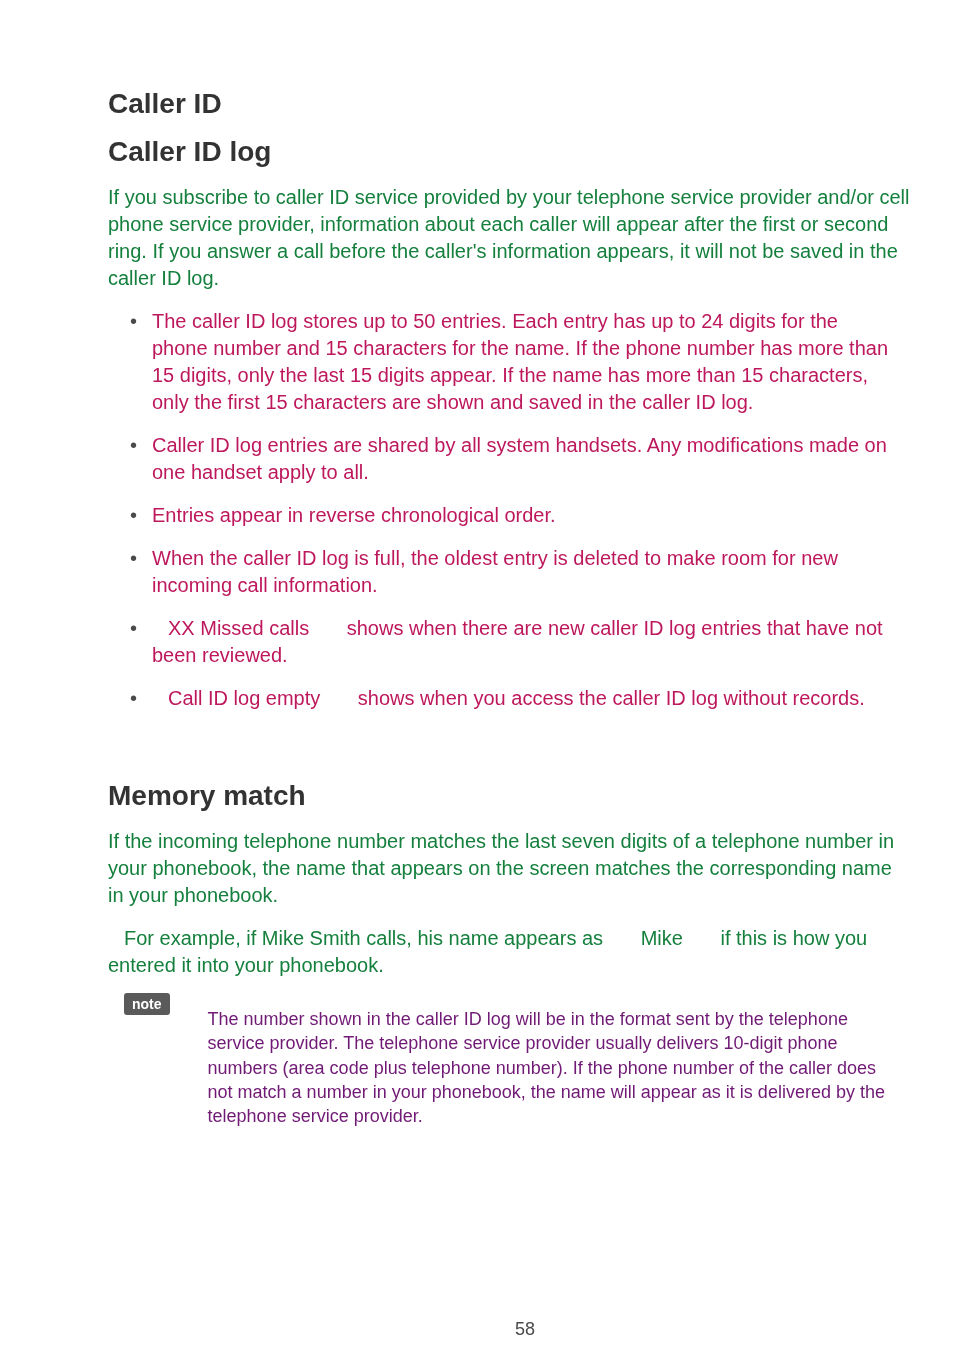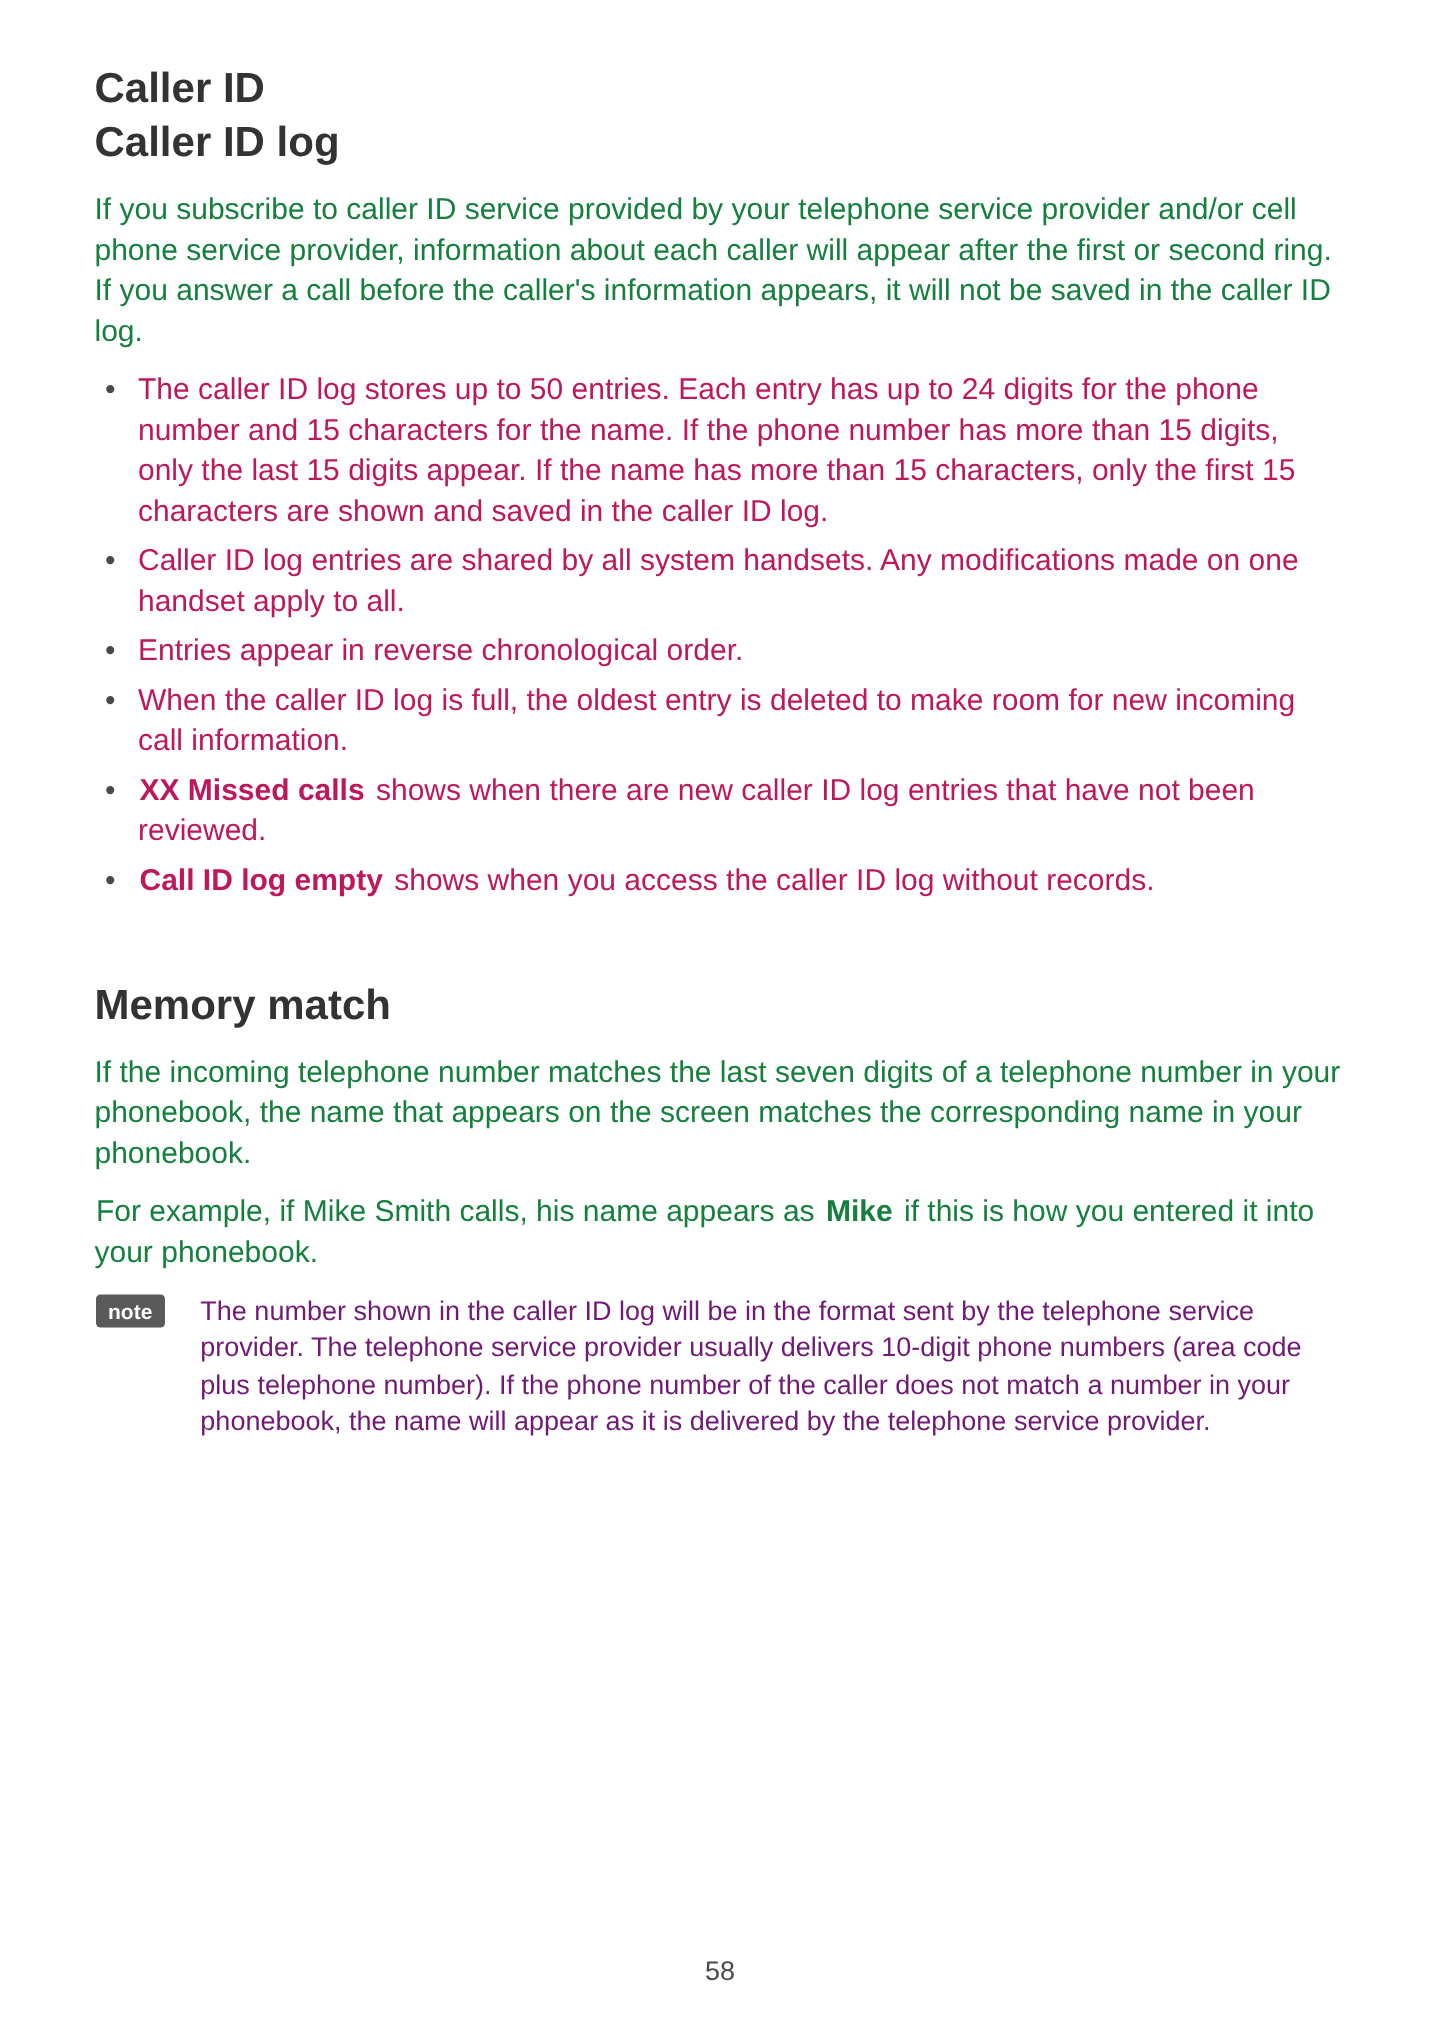--- a/index.html
+++ b/index.html
@@ -1,16 +1,16 @@
 <!DOCTYPE html>
 <html><head>
   <meta charset="utf-8">
   <style>
     * {
-      margin: 1px;
+      margin: 16px;
       padding: 0;
       box-sizing: border-box;
     }
     body {
       font-family: Arial, Helvetica, sans-serif;
       width: 954px;
       height: 1354px;
       padding: 40px 60px 40px 60px;
       color: #4a4a4a;
       position: relative;
@@ -52,21 +52,21 @@
       top: 0;
       font-size: 20px;
       color: #4a4a4a;
     }
     .section-spacer {
       height: 28px;
     }
     .note-row {
       display: flex;
       align-items: flex-start;
-      gap: 22px;
+      gap: 6px;
       margin-top: 8px;
     }
     .note-badge {
       background-color: #5a5a5a;
       color: #fff;
       font-size: 14px;
       font-weight: bold;
       padding: 3px 8px;
       border-radius: 3px;
       white-space: nowrap;
@@ -80,21 +80,21 @@
     }
     .page-number {
       position: absolute;
       bottom: 30px;
       left: 50%;
       transform: translateX(-50%);
       font-size: 18px;
       color: #4a4a4a;
     }
     .bold {
-      font-weight: bold;
+      font-weight: normal;
     }
   </style>
 </head>
 <body>
 
 <h1 class="section-title">Caller ID</h1>
 <h2 class="subsection-title">Caller ID log</h2>
 
 <p class="paragraph">If you subscribe to caller ID service provided by your telephone service provider and/or cell phone service provider, information about each caller will appear after the first or second ring. If you answer a call before the caller's information appears, it will not be saved in the caller ID log.</p>
 

